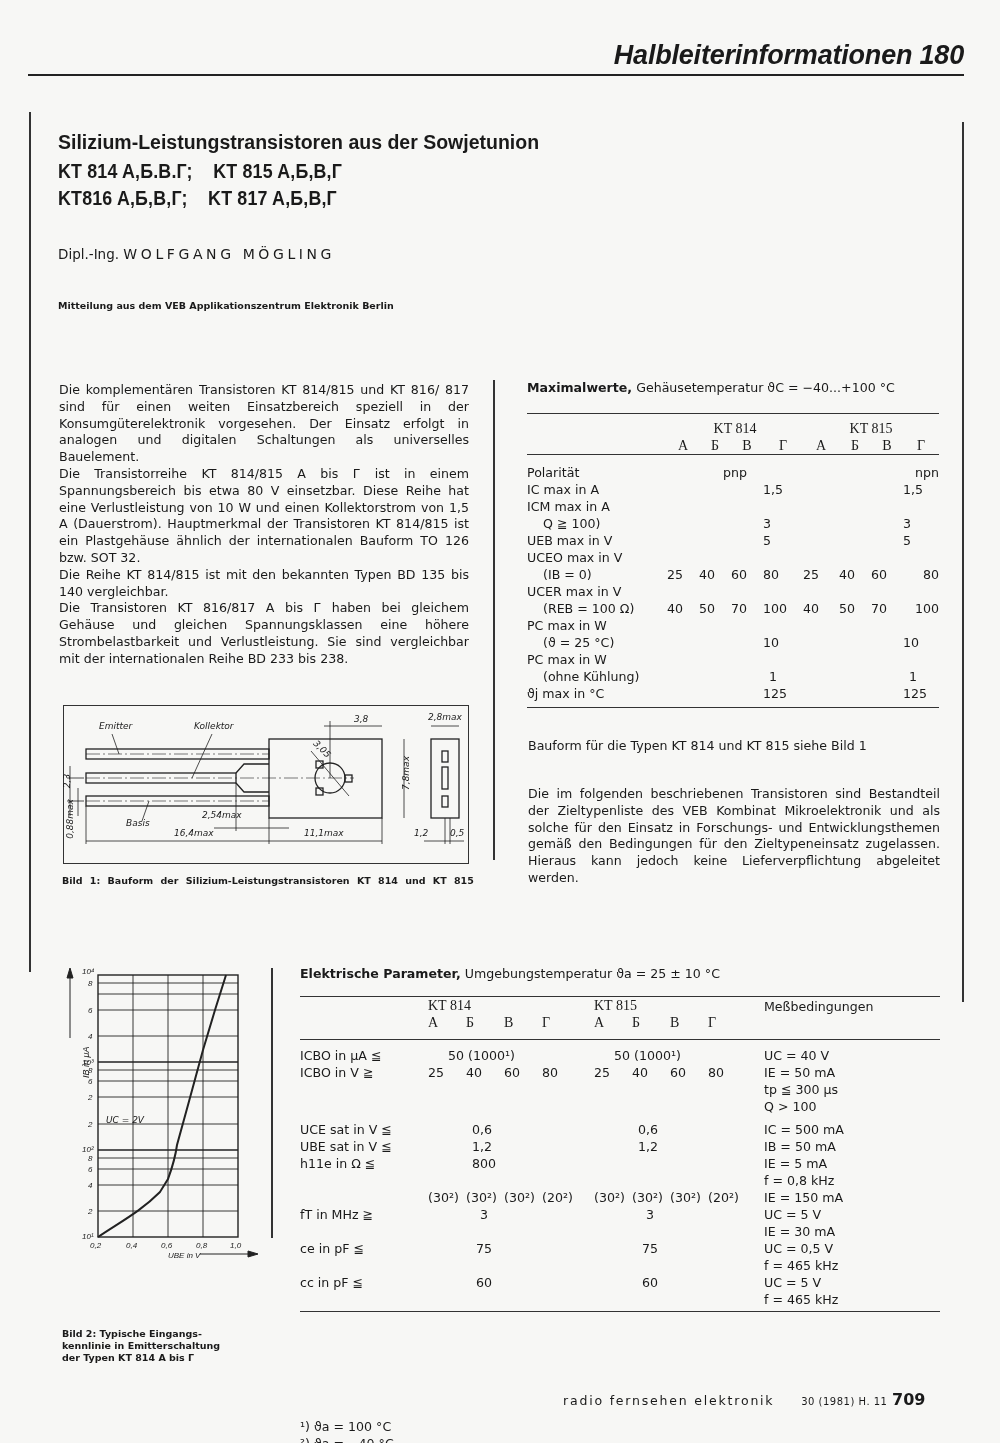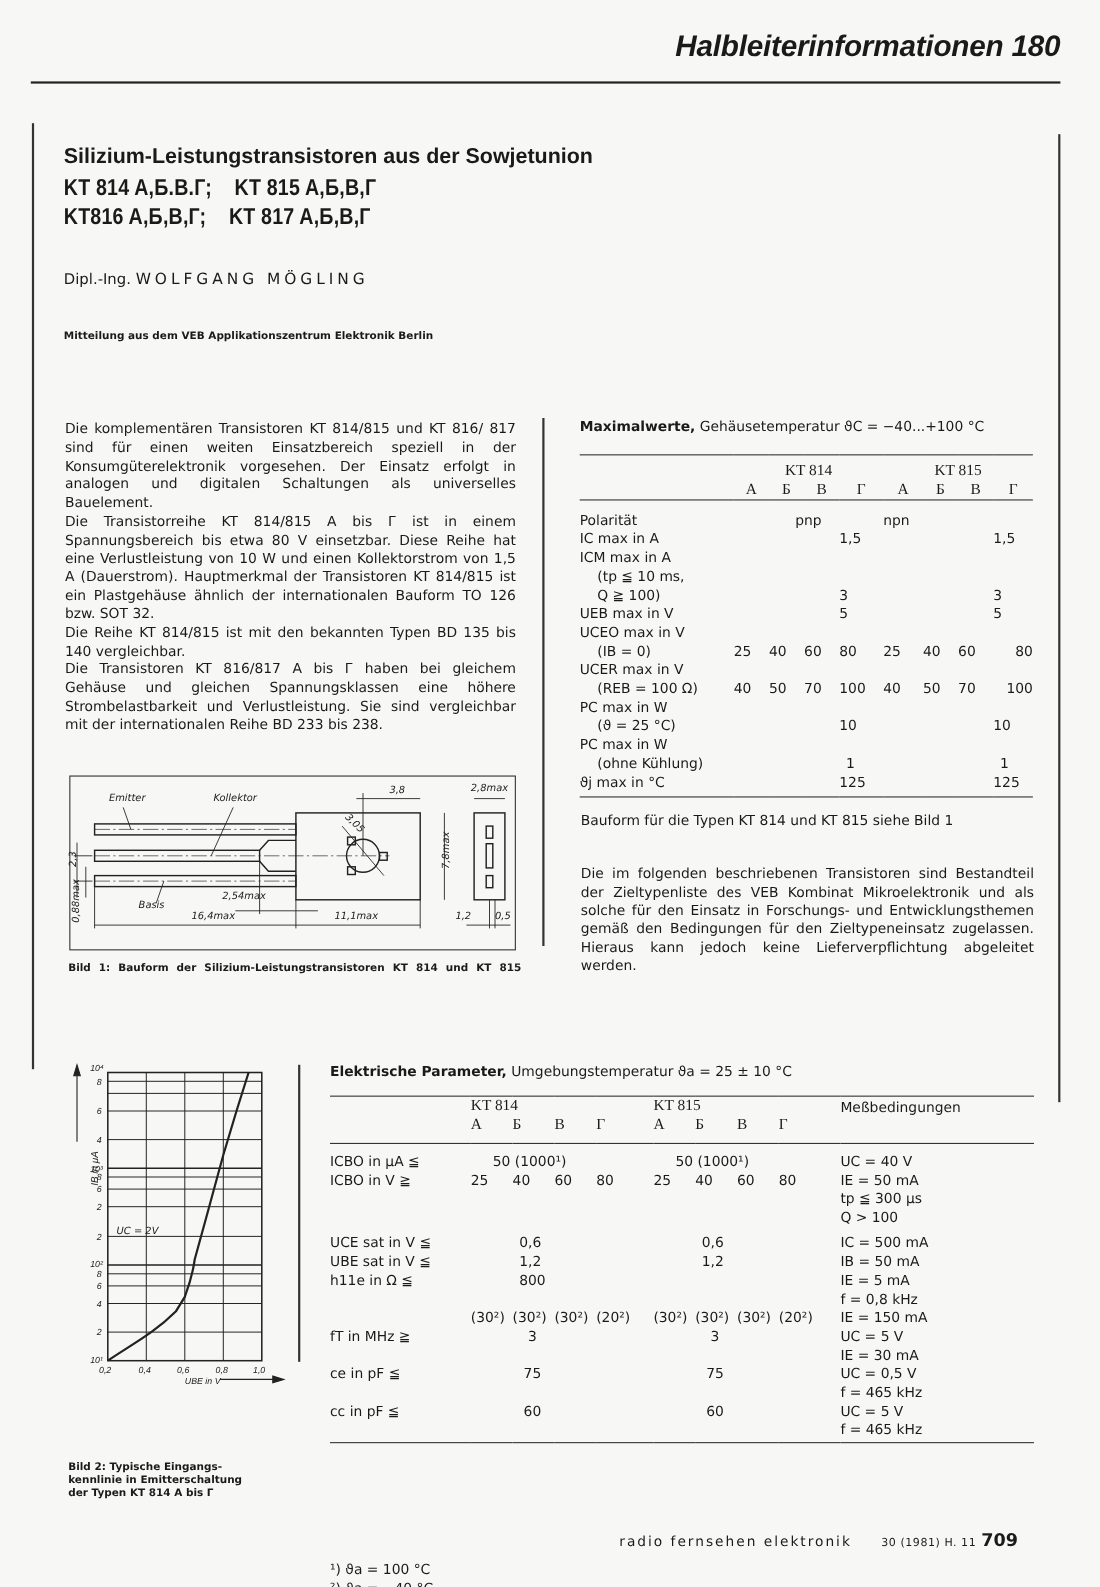--- a/index.html
+++ b/index.html
@@ -5,21 +5,21 @@
   html, body { margin:0; padding:0; }
   body {
     width:1000px; height:1443px; position:relative; overflow:hidden;
     background:#f7f7f5; color:#1a1a1a;
     font-family:"DejaVu Sans", sans-serif;
   }
   .abs { position:absolute; }
   .serif { font-family:"Liberation Serif", serif; }
 
   
-  #hdr-title { right:36px; top:27px; font-family:"Liberation Sans", sans-serif; font-weight:bold; font-style:italic; font-size:27px; letter-spacing:-0.2px; }
+  #hdr-title { right:36px; top:40px; font-family:"Liberation Sans", sans-serif; font-weight:bold; font-style:italic; font-size:27px; letter-spacing:-0.2px; }
   #hdr-rule { left:28px; top:74px; width:936px; height:2px; background:#222; }
 
   
   .vline { position:absolute; width:2px; background:#333; }
 
   
   #title-main { left:58px; top:131px; font-family:"Liberation Sans", sans-serif; font-weight:bold; font-size:19.5px; }
   .types { font-family:"Liberation Sans", sans-serif; font-weight:bold; font-size:21px; transform:scaleX(0.85); transform-origin:left; letter-spacing:0.2px; }
   #types-1 { left:58px; top:159px; }
   #types-2 { left:58px; top:186px; }
@@ -124,34 +124,31 @@
     <td style="text-align:center;font-size:14px;font-family:'Liberation Serif',serif;">В</td>
     <td style="text-align:center;font-size:14px;font-family:'Liberation Serif',serif;">Г</td>
   </tr>
   <tr>
         <td colspan="9" class="rule" style="height:8px;"></td>
       </tr>
 
   <tr>
     <td>Polarität</td>
     <td colspan="4" style="text-align:center">pnp</td>
-    <td colspan="4" style="text-align:left">npn</td>
+    <td colspan="4" style="text-align:right">npn</td>
   </tr>
   <tr>
     <td>IC max in A</td>
     <td colspan="3"></td>
         <td style="text-align:left">1,5</td>
     <td colspan="3"></td>
         <td style="text-align:left">1,5</td>
   </tr>
   <tr>
         <td colspan="9">ICM max in A</td>
-      </tr>
-  <tr>
-        <td colspan="9" style="padding-left:16px">(tp ≦ 10 ms,</td>
       </tr>
   <tr>
     <td style="padding-left:16px">Q ≧ 100)</td>
     <td colspan="3"></td>
         <td>3</td>
     <td colspan="3"></td>
         <td>3</td>
   </tr>
   <tr>
     <td>UEB max in V</td>

